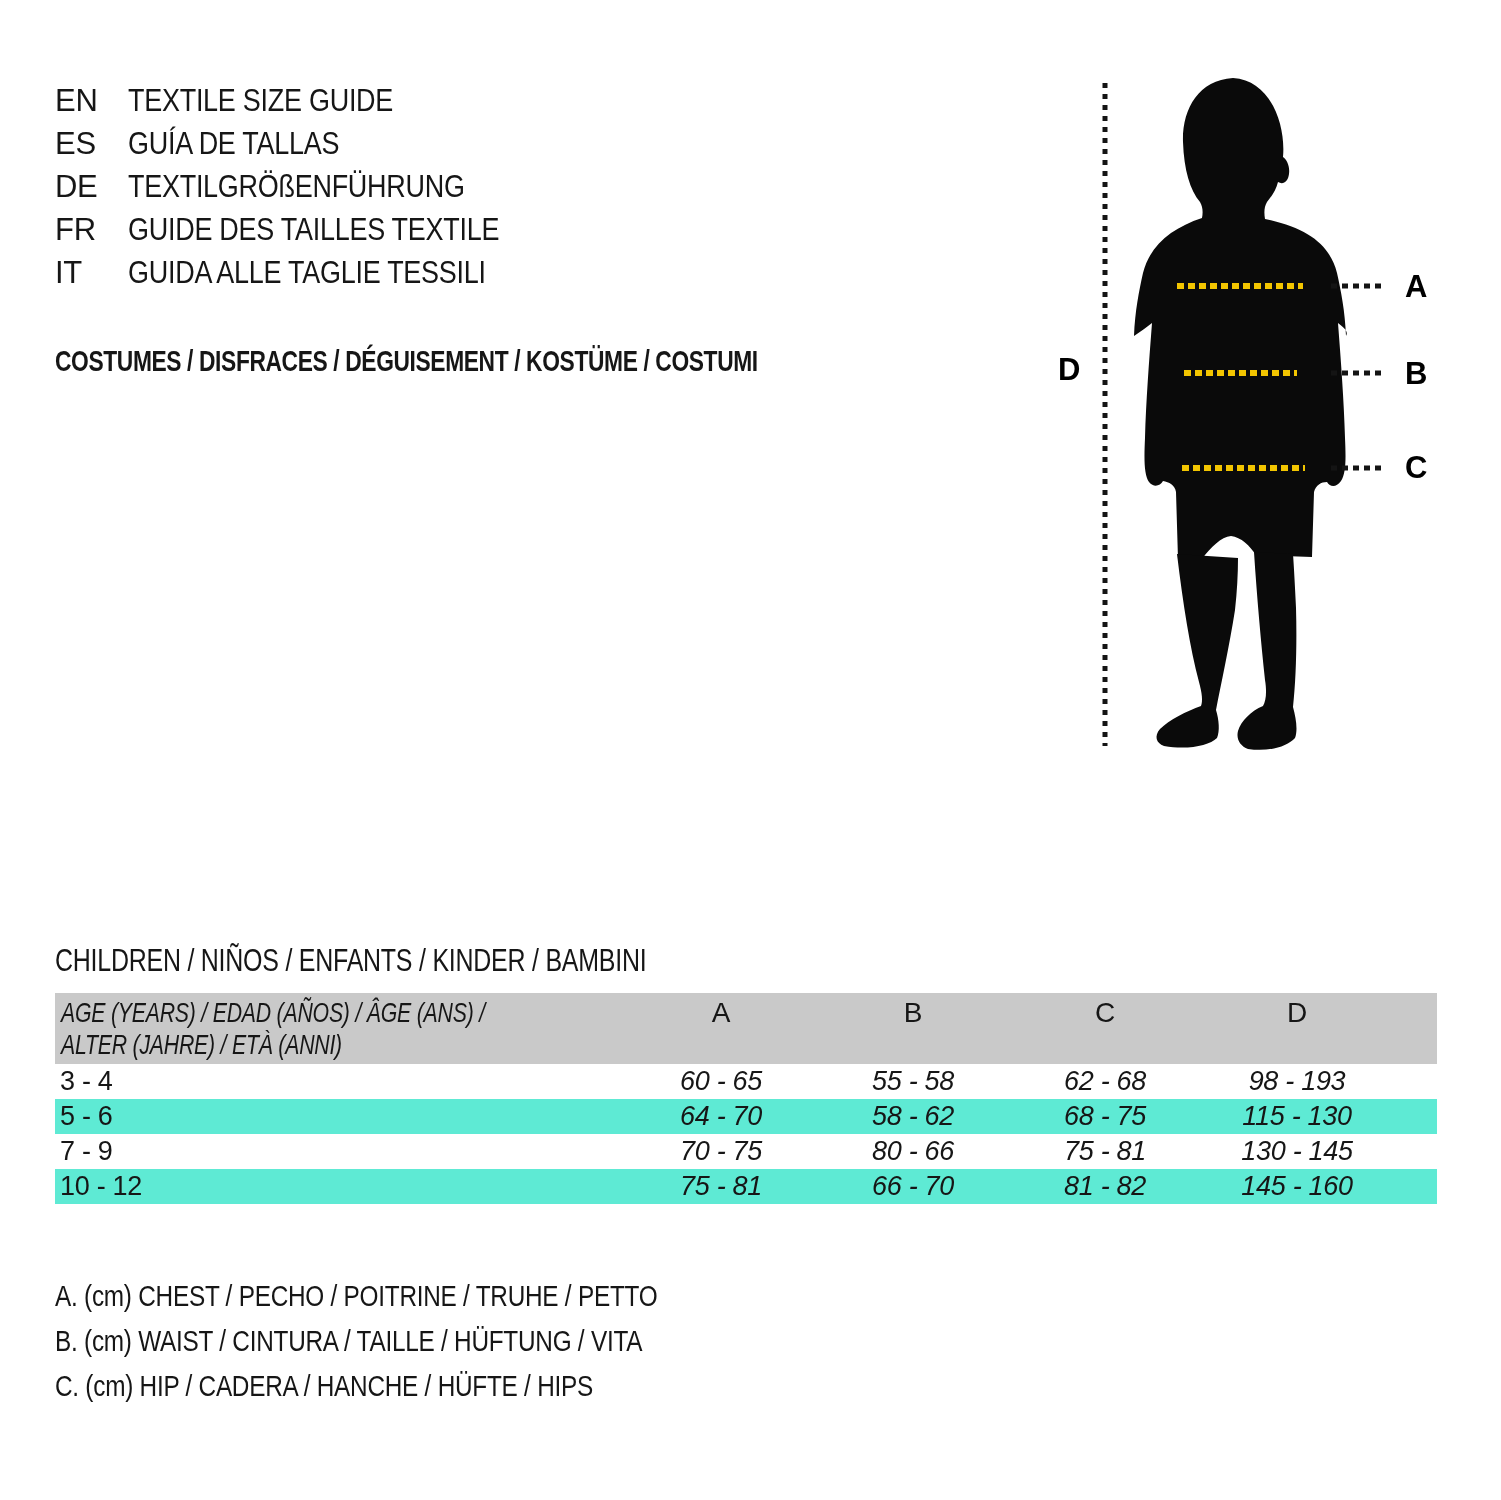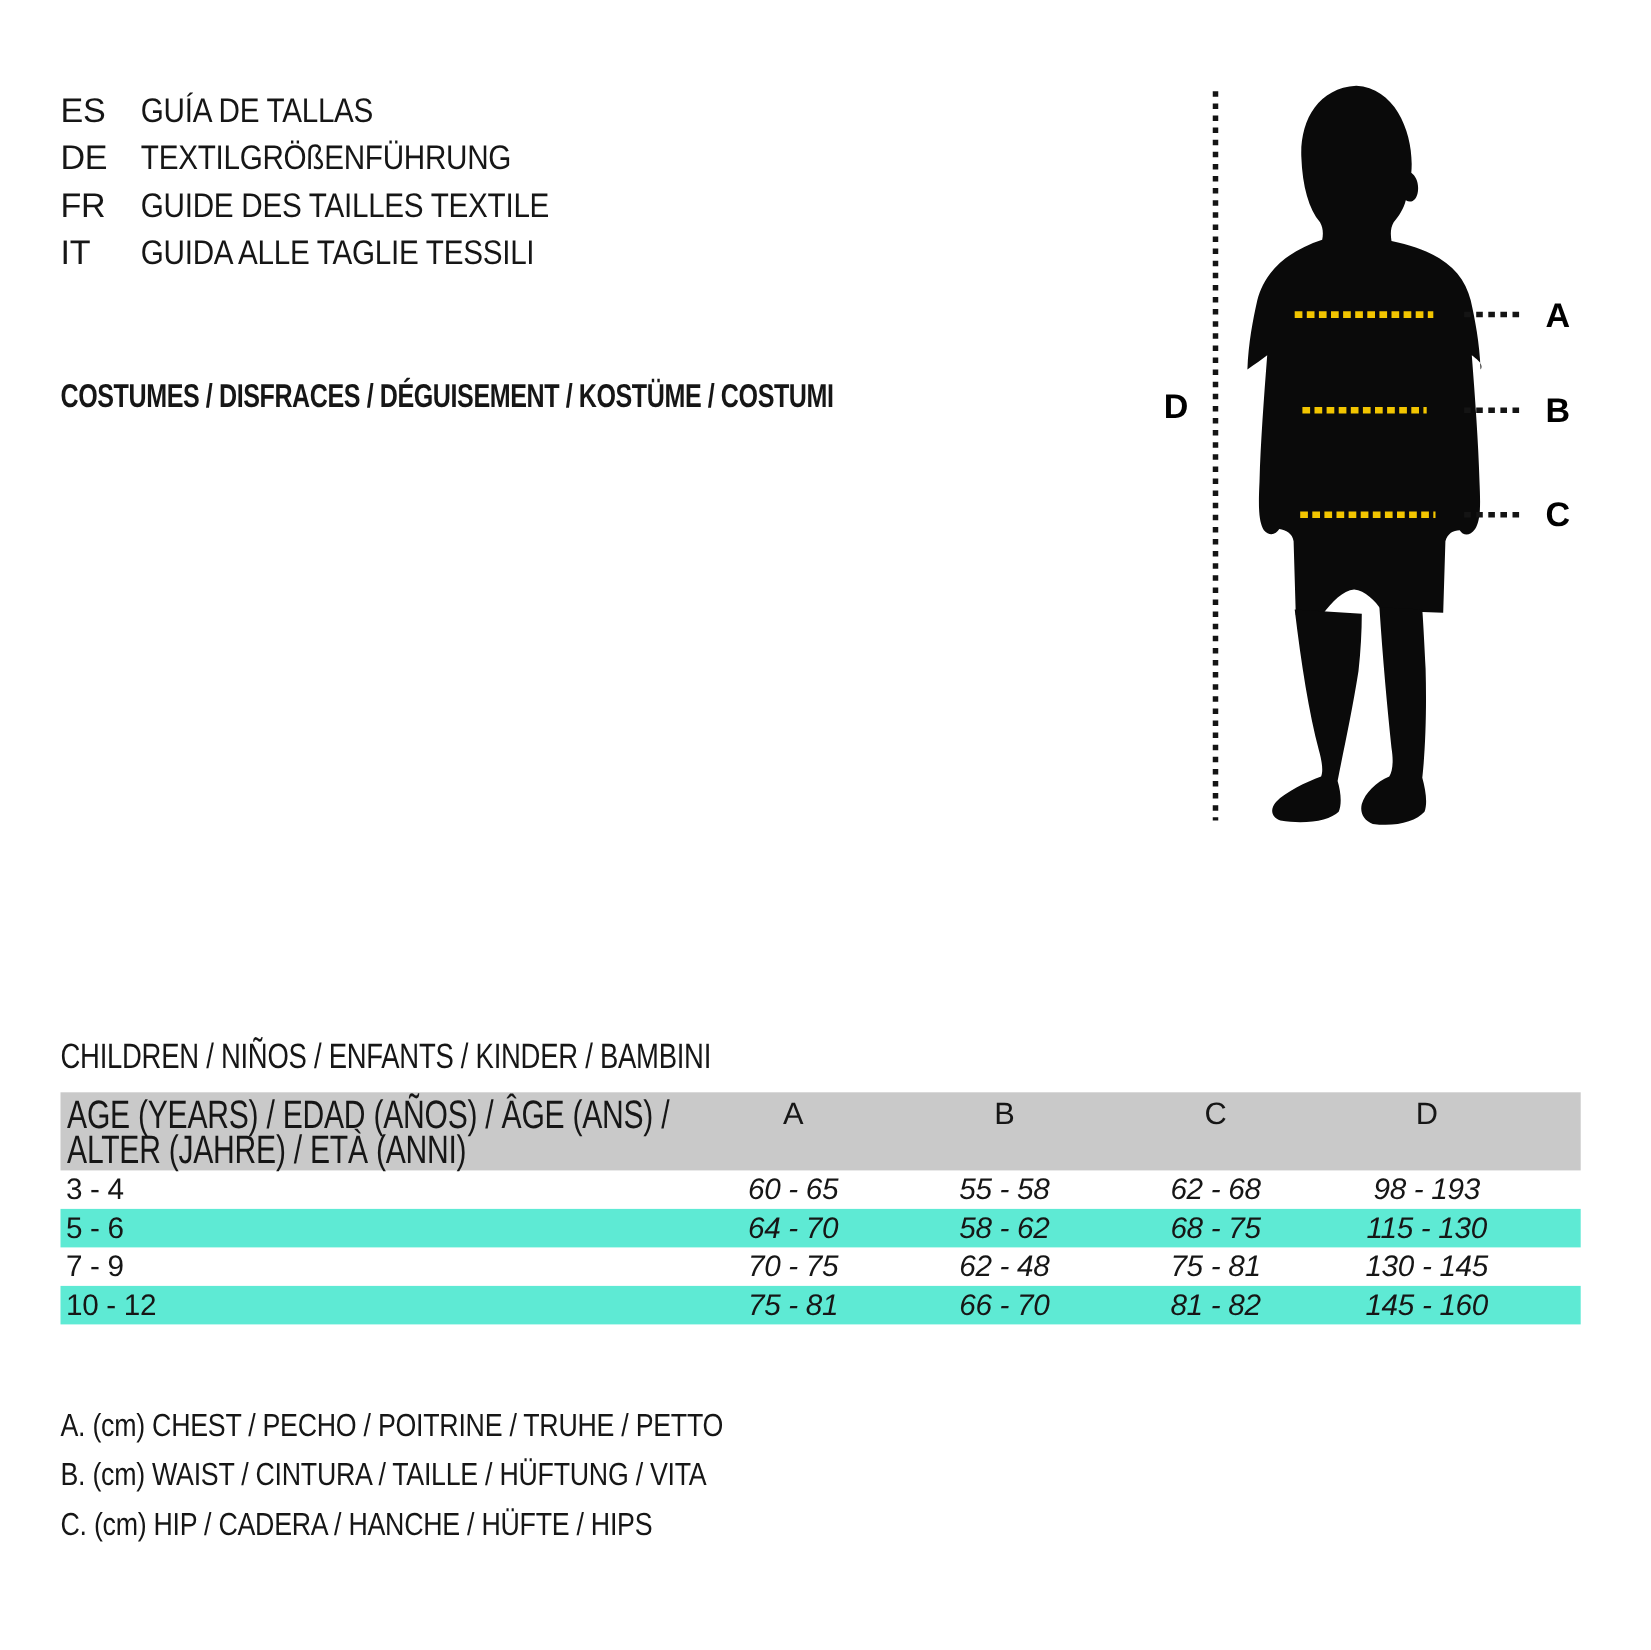--- a/index.html
+++ b/index.html
@@ -29,21 +29,21 @@
   
   .children-title{left:55px;top:944px;font-size:32px;letter-spacing:-.3px;line-height:32px;}
 
   
   .size-table{left:55px;top:993px;width:1382px;font-size:27px;letter-spacing:-.3px;}
   .t-head{
     height:71px;background:#C9C9C9;
     display:grid;grid-template-columns:570px 192px 192px 192px 192px;
     align-items:start;padding-top:4px;box-sizing:border-box;
   }
-  .t-head .age-h{padding-left:6px;line-height:32px;font-size:36px;}
+  .t-head .age-h{padding-left:6px;line-height:32px;font-size:28px;font-style:italic;}
   .t-head .col-h{text-align:center;line-height:32px;font-size:28px;}
   .t-row{
     height:35px;line-height:35px;
     display:grid;grid-template-columns:570px 192px 192px 192px 192px;
   }
   .t-row.alt{background:#5eead4;}
   .t-row .age{padding-left:5px;}
   .t-row .val{text-align:center;font-style:italic;}
 
   
@@ -53,20 +53,24 @@
   
   .figure{left:1050px;top:70px;}
   .fig-label{font-family:"Liberation Sans","DejaVu Sans",sans-serif;font-weight:bold;font-size:31px;}
 </style>
 </head>
 <body>
 
 <div class="page">
 
   <div class="abs langs">
+    <div class="lang-row">
+      <span>EN</span>
+      <span class="cx cx87">TEXTILE SIZE GUIDE</span>
+    </div>
     <div class="lang-row">
       <span>ES</span>
       <span class="cx cx87">GUÍA DE TALLAS</span>
     </div>
     <div class="lang-row">
       <span>DE</span>
       <span class="cx cx87">TEXTILGRÖßENFÜHRUNG</span>
     </div>
     <div class="lang-row">
       <span>FR</span>
@@ -151,21 +155,21 @@
     <div class="t-row alt">
       <div class="age">5 - 6</div>
       <div class="val">64 - 70</div>
       <div class="val">58 - 62</div>
       <div class="val">68 - 75</div>
       <div class="val">115 - 130</div>
     </div>
     <div class="t-row">
       <div class="age">7 - 9</div>
       <div class="val">70 - 75</div>
-      <div class="val">62 - 48</div>
+      <div class="val">80 - 66</div>
       <div class="val">75 - 81</div>
       <div class="val">130 - 145</div>
     </div>
     <div class="t-row alt">
       <div class="age">10 - 12</div>
       <div class="val">75 - 81</div>
       <div class="val">66 - 70</div>
       <div class="val">81 - 82</div>
       <div class="val">145 - 160</div>
     </div>

